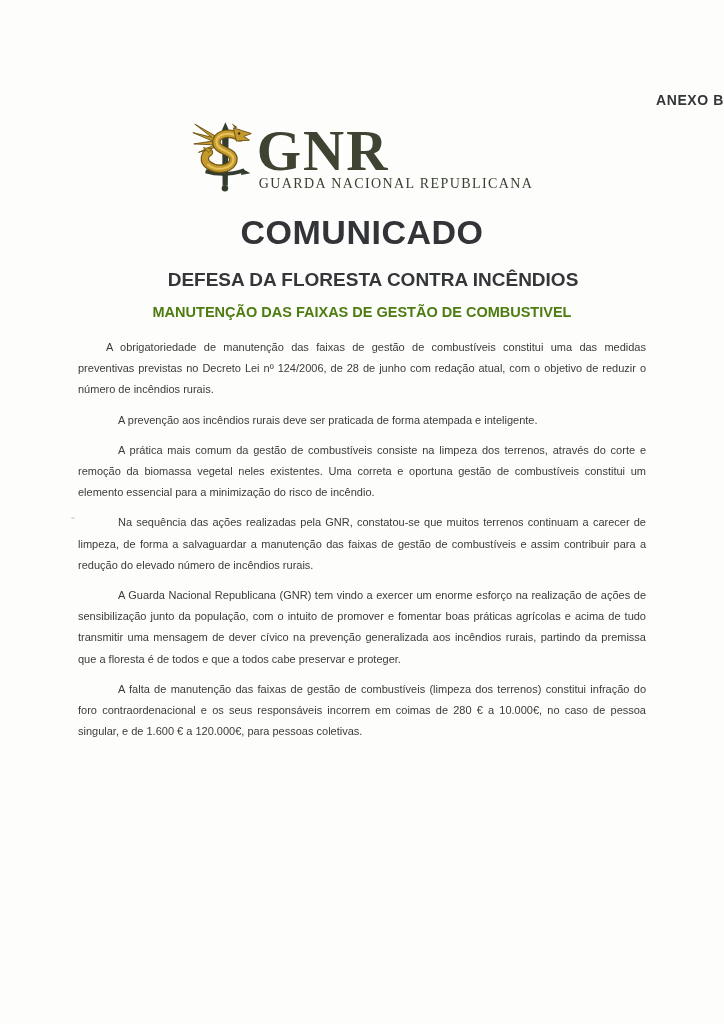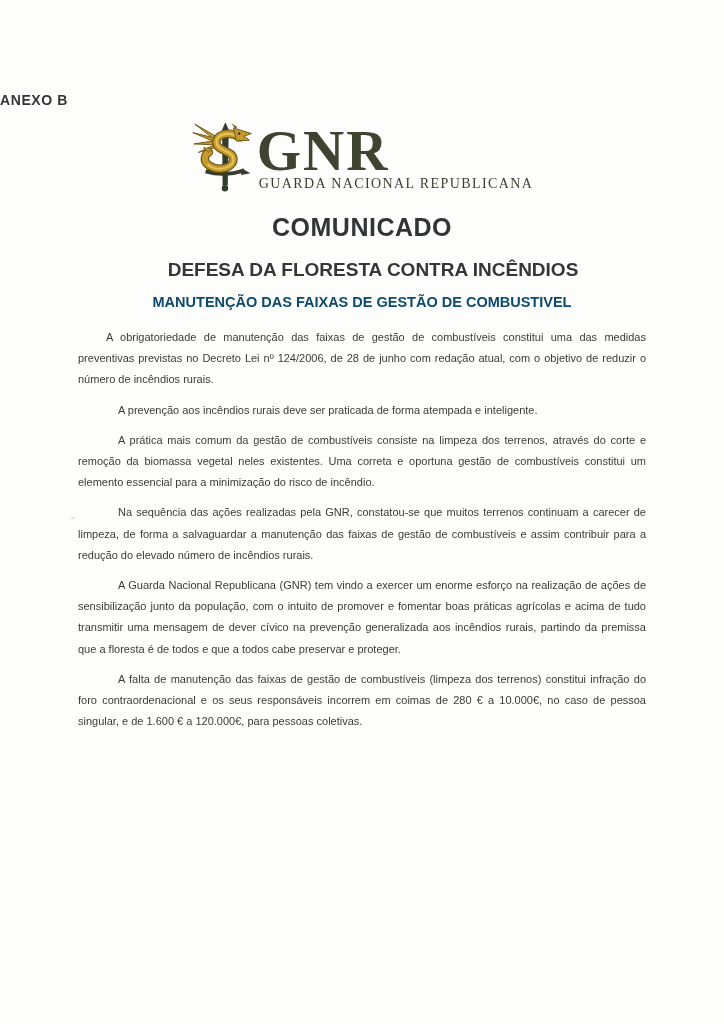--- a/index.html
+++ b/index.html
@@ -13,25 +13,26 @@
     width: 724px;
     height: 1024px;
     margin: 0 auto;
     background: #fdfdfc;
     overflow: hidden;
     color: #3a3a3a;
     box-sizing: border-box;
     padding-top: 92px;
   }
   .annex {
-    text-align: left;
+    text-align: right;
     font-size: 14px;
     font-weight: bold;
     letter-spacing: 0.6px;
     color: #333537;
+    padding-left: 16px;
   }
   
   .logo-row {
     margin-top: 12px;
     display: flex;
     justify-content: center;
     align-items: center;
     gap: 0;
     height: 78px;
   }
@@ -55,39 +56,39 @@
     letter-spacing: 1.4px;
     color: #394030;
     white-space: nowrap;
     margin-top: 1px;
     margin-left: 2px;
   }
   
   .doc-title {
     margin-top: 15px;
     text-align: center;
-    font-size: 25px;
+    font-size: 34px;
     font-weight: bold;
     letter-spacing: 0.5px;
     color: #323437;
   }
   .doc-heading {
     margin-top: 17px;
     text-align: center;
     font-size: 19px;
     font-weight: bold;
     color: #343639;
     margin-left: 22px;
   }
   .doc-subheading {
     margin-top: 13px;
     text-align: center;
     font-size: 14.5px;
     font-weight: bold;
-    color: #0c4a6e;
+    color: #4d7c0f;
   }
   
   .body-text {
     width: 568px;
     margin: 17px auto 0 auto;
     font-size: 11px;
     line-height: 21.2px;
     text-align: justify;
     color: #3b3b3b;
   }

